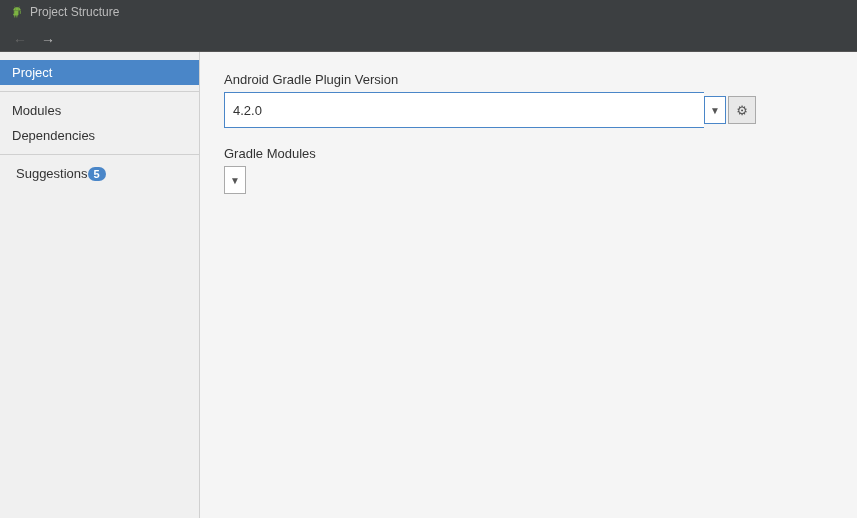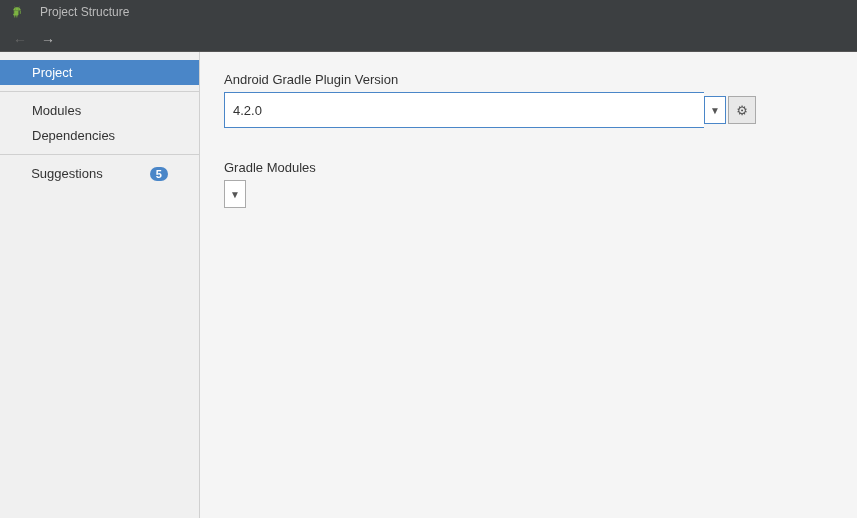--- a/index.html
+++ b/index.html
@@ -12,21 +12,21 @@
       overflow: hidden;
     }
 
     .title-bar {
       background: #3c3f41;
       color: #bbbbbb;
       font-size: 12px;
       padding: 4px 10px;
       display: flex;
       align-items: center;
-      gap: 16px;
+      gap: 6px;
       height: 24px;
     }
 
     .top-toolbar {
       background: #3c3f41;
       display: flex;
       align-items: center;
       height: 28px;
       padding: 0 8px;
       gap: 4px;
@@ -57,21 +57,21 @@
     .sidebar {
       width: 200px;
       background: #f0f0f0;
       border-right: 1px solid #d0d0d0;
       display: flex;
       flex-direction: column;
       padding-top: 8px;
     }
 
     .sidebar-item {
-      padding: 5px 32px;
+      padding: 5px 12px;
       cursor: pointer;
       color: #333;
       font-size: 13px;
       white-space: nowrap;
     }
     .sidebar-item.active {
       background: #4a86c8;
       color: #fff;
     }
 
@@ -81,43 +81,42 @@
       margin: 6px 0;
     }
 
     .sidebar-suggestions {
       padding: 5px 16px;
       cursor: pointer;
       color: #333;
       font-size: 13px;
       display: flex;
       align-items: center;
-      justify-content: center;
-      gap: 47px;
+      justify-content: flex-start;
     }
 
     .badge {
       background: #4a86c8;
       color: #fff;
       border-radius: 10px;
       font-size: 11px;
       padding: 1px 6px;
       font-weight: bold;
     }
 
     
     .content {
       flex: 1;
       padding: 20px 24px;
       background: #f5f5f5;
       overflow-y: auto;
     }
 
     .field-group {
-      margin-bottom: 32px;
+      margin-bottom: 18px;
     }
 
     .field-label {
       font-size: 13px;
       color: #333;
       margin-bottom: 5px;
     }
 
     .select-wrapper {
       display: flex;

